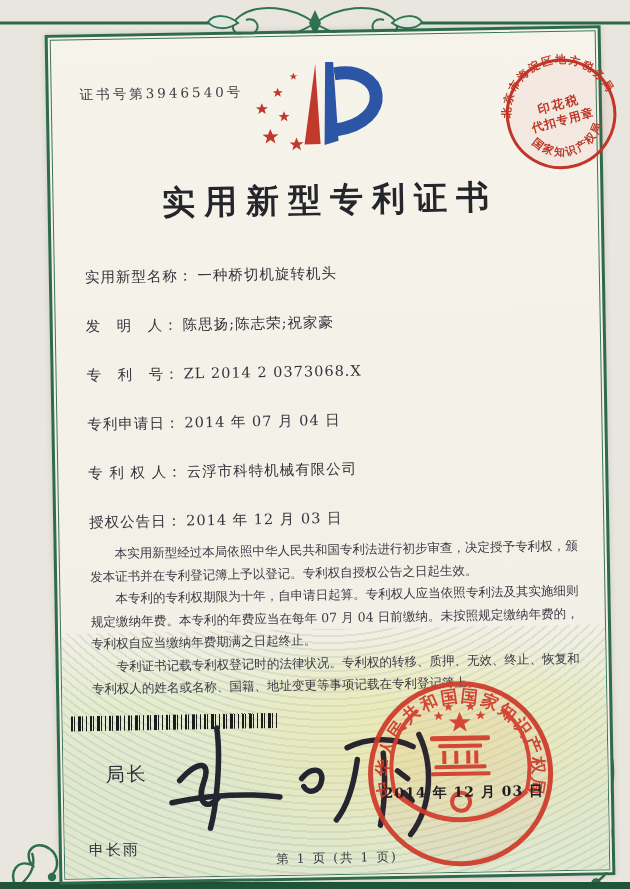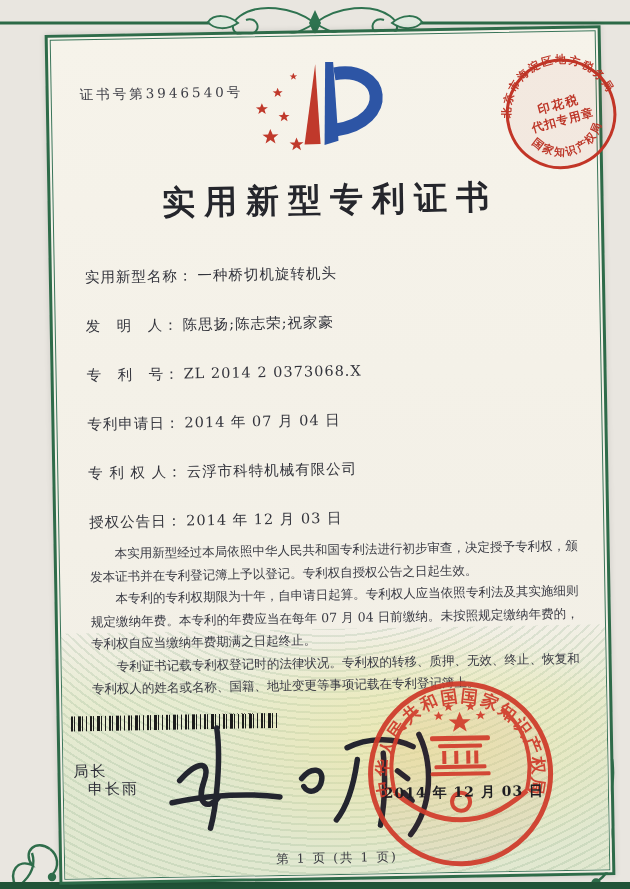--- a/index.html
+++ b/index.html
@@ -50,22 +50,22 @@
   
   .barcode{
     position:absolute;left:8px;top:676px;width:208px;height:15px;
     background:repeating-linear-gradient(90deg,
       #1b1b1b 0 2px, transparent 2px 3px,
       #1b1b1b 3px 4px, transparent 4px 7px,
       #1b1b1b 7px 10px, transparent 10px 11px,
       #1b1b1b 11px 12px, transparent 12px 15px,
       #1b1b1b 15px 16px, transparent 16px 19px);
   }
-  .sig-title{position:absolute;left:10px;top:722px;font-size:15px;color:#2e2f38;letter-spacing:2px;}
-  .sig-name{position:absolute;left:24px;top:740px;font-size:15px;color:#2e2f38;letter-spacing:2px;text-align:center;}
+  .sig-title{position:absolute;left:42px;top:722px;font-size:19px;color:#2e2f38;letter-spacing:2px;}
+  .sig-name{position:absolute;left:24px;top:801px;font-size:15px;color:#2e2f38;letter-spacing:2px;text-align:center;}
   .signature{position:absolute;left:88px;top:672px;}
   .seal{position:absolute;left:297px;top:640px;opacity:.93;}
   .seal-date{
     position:absolute;left:300px;top:750px;width:200px;text-align:center;
     font-size:14px;font-weight:bold;color:#1d1d22;letter-spacing:1px;z-index:5;
   }
   .page-footer{
     position:absolute;left:0;right:0;bottom:7px;text-align:center;
     font-size:12.5px;color:#3a3b42;letter-spacing:2px;
   }

